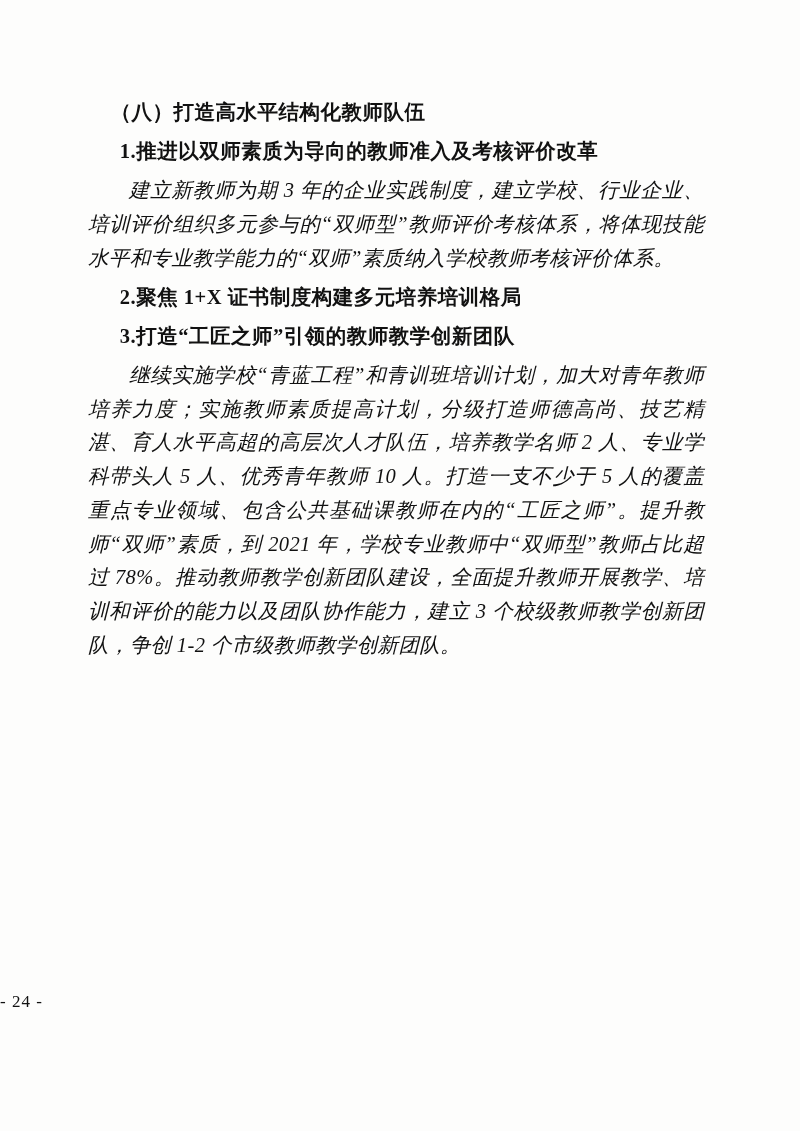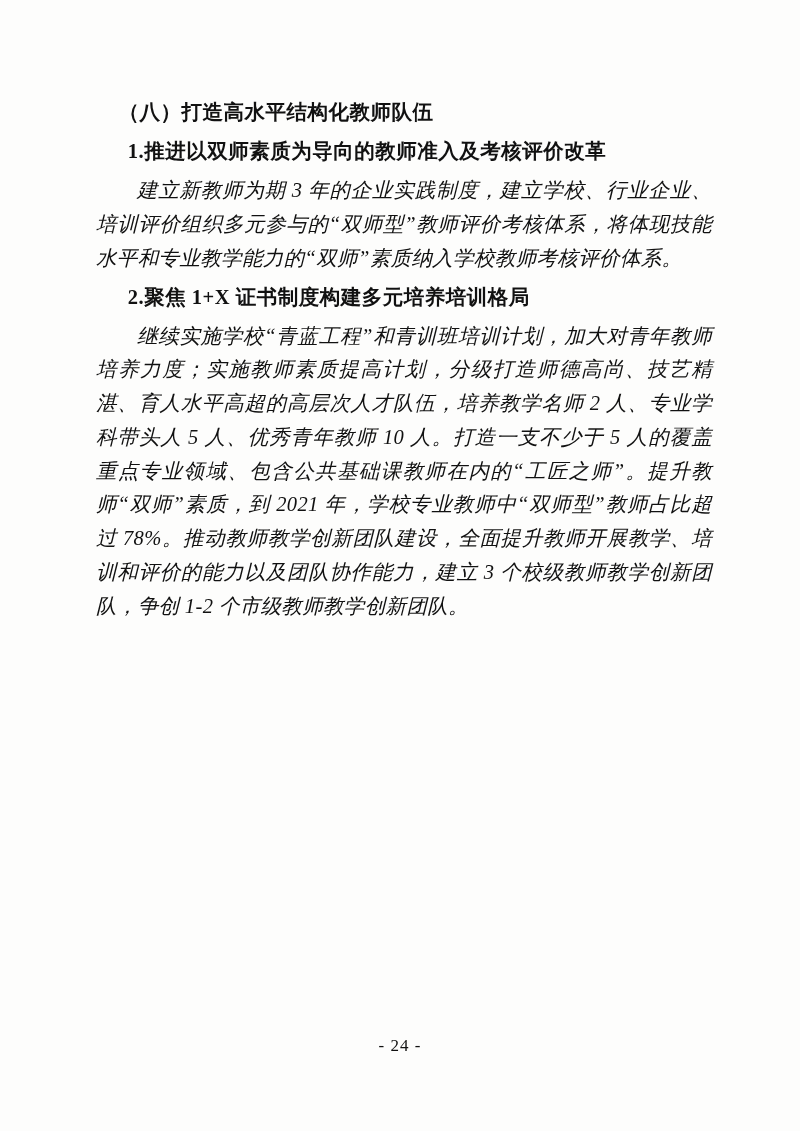--- a/index.html
+++ b/index.html
@@ -17,21 +17,21 @@
   }
   .page {
     position: absolute;
     left: 0; top: 0;
     width: 800px;
     height: 1131px;
     background: #fdfdfc;
   }
   .content {
     position: absolute;
-    left: 96px;
+    left: 88px;
     top: 96px;
     width: 616px;
   }
   .doc-heading {
     font-size: 20.5px;
     font-weight: bold;
     line-height: 1.62;
     letter-spacing: 0.5px;
     margin: 0 0 6px 0;
     text-indent: 2em;
@@ -50,23 +50,23 @@
     margin: 0 0 5px 0;
     text-indent: 2em;
     text-align: justify;
     text-justify: inter-ideograph;
     font-family: "Liberation Serif", "DejaVu Serif", serif;
     font-style: italic;
   }
   .page-number {
     position: absolute;
     left: 0;
-    top: 1036px;
+    top: 992px;
     width: 800px;
-    text-align: center;
+    text-align: left;
     font-size: 17px;
     font-family: "Liberation Serif", "DejaVu Serif", serif;
     color: #111111;
     letter-spacing: 1px;
   }
 </style>
 </head>
 <body>
 
 <div class="page">
@@ -74,19 +74,20 @@
 
     <p class="doc-heading level1">（八）打造高水平结构化教师队伍</p>
 
     <p class="doc-heading level2">1.推进以双师素质为导向的教师准入及考核评价改革</p>
 
     <p class="doc-para">建立新教师为期 3 年的企业实践制度，建立学校、行业企业、培训评价组织多元参与的“双师型”教师评价考核体系，将体现技能水平和专业教学能力的“双师”素质纳入学校教师考核评价体系。</p>
 
     <p class="doc-heading level2">2.聚焦 1+X 证书制度构建多元培养培训格局</p>
 
 
+    <p class="doc-heading level2">3.打造“工匠之师”引领的教师教学创新团队</p>
 
     <p class="doc-para">继续实施学校“青蓝工程”和青训班培训计划，加大对青年教师培养力度；实施教师素质提高计划，分级打造师德高尚、技艺精湛、育人水平高超的高层次人才队伍，培养教学名师 2 人、专业学科带头人 5 人、优秀青年教师 10 人。打造一支不少于 5 人的覆盖重点专业领域、包含公共基础课教师在内的“工匠之师”。提升教师“双师”素质，到 2021 年，学校专业教师中“双师型”教师占比超过 78%。推动教师教学创新团队建设，全面提升教师开展教学、培训和评价的能力以及团队协作能力，建立 3 个校级教师教学创新团队，争创 1-2 个市级教师教学创新团队。</p>
 
   </div>
 
   <div class="page-number">- 24 -</div>
 </div>
 
 </body></html>

